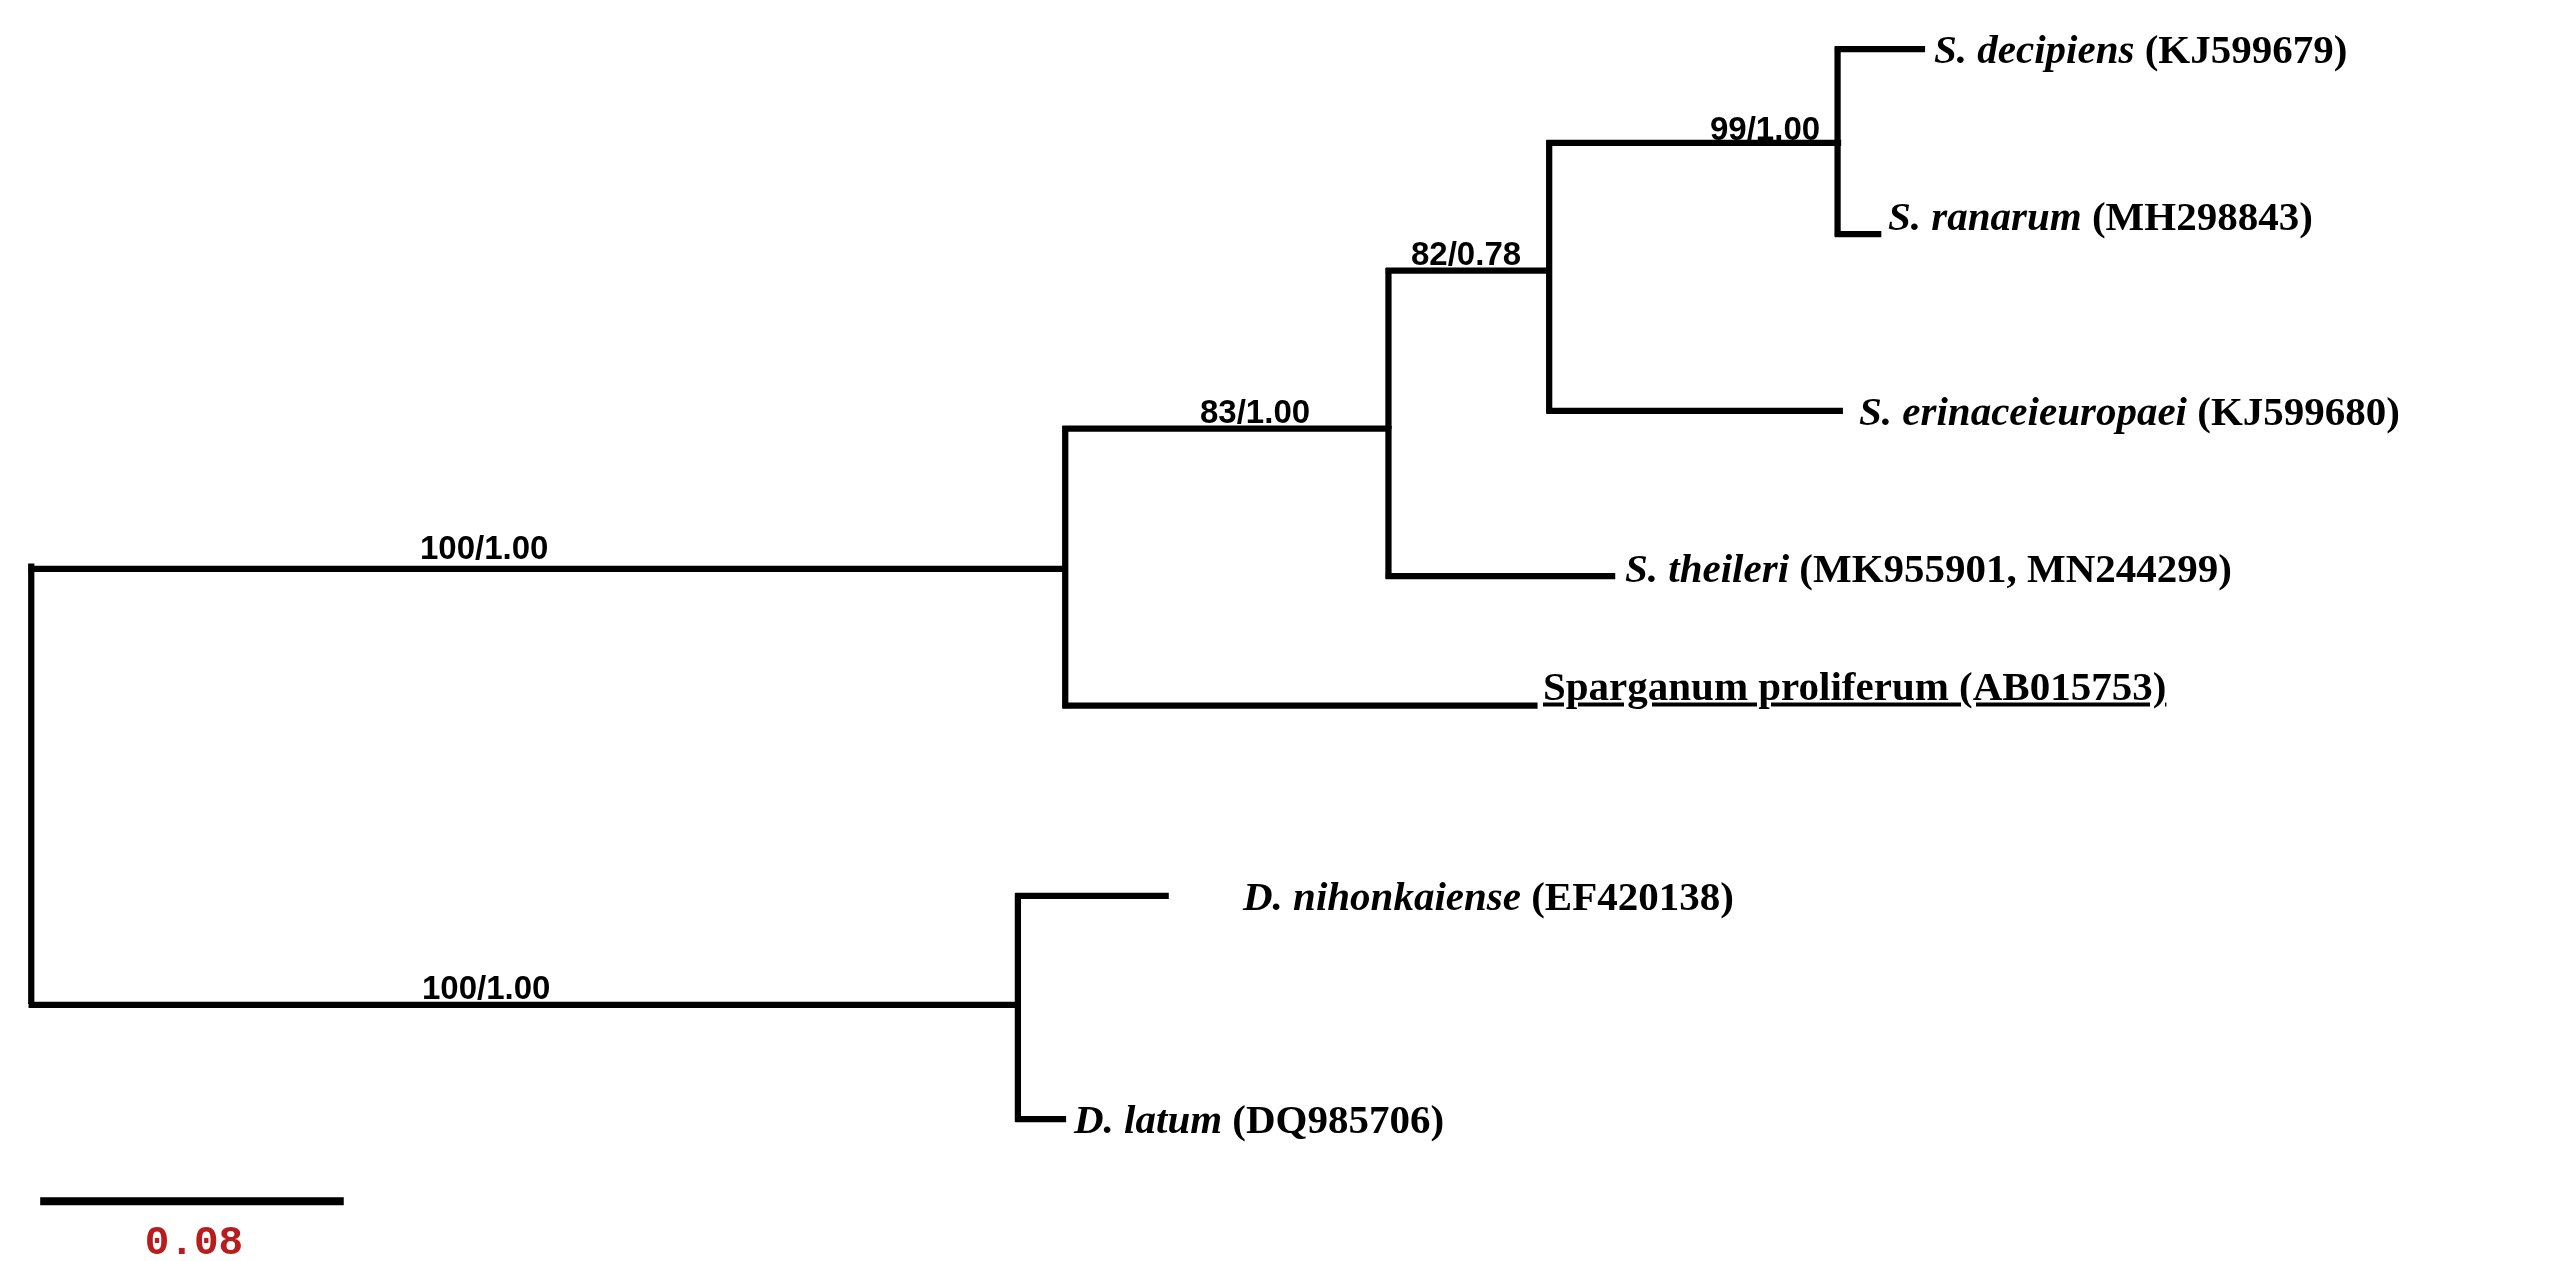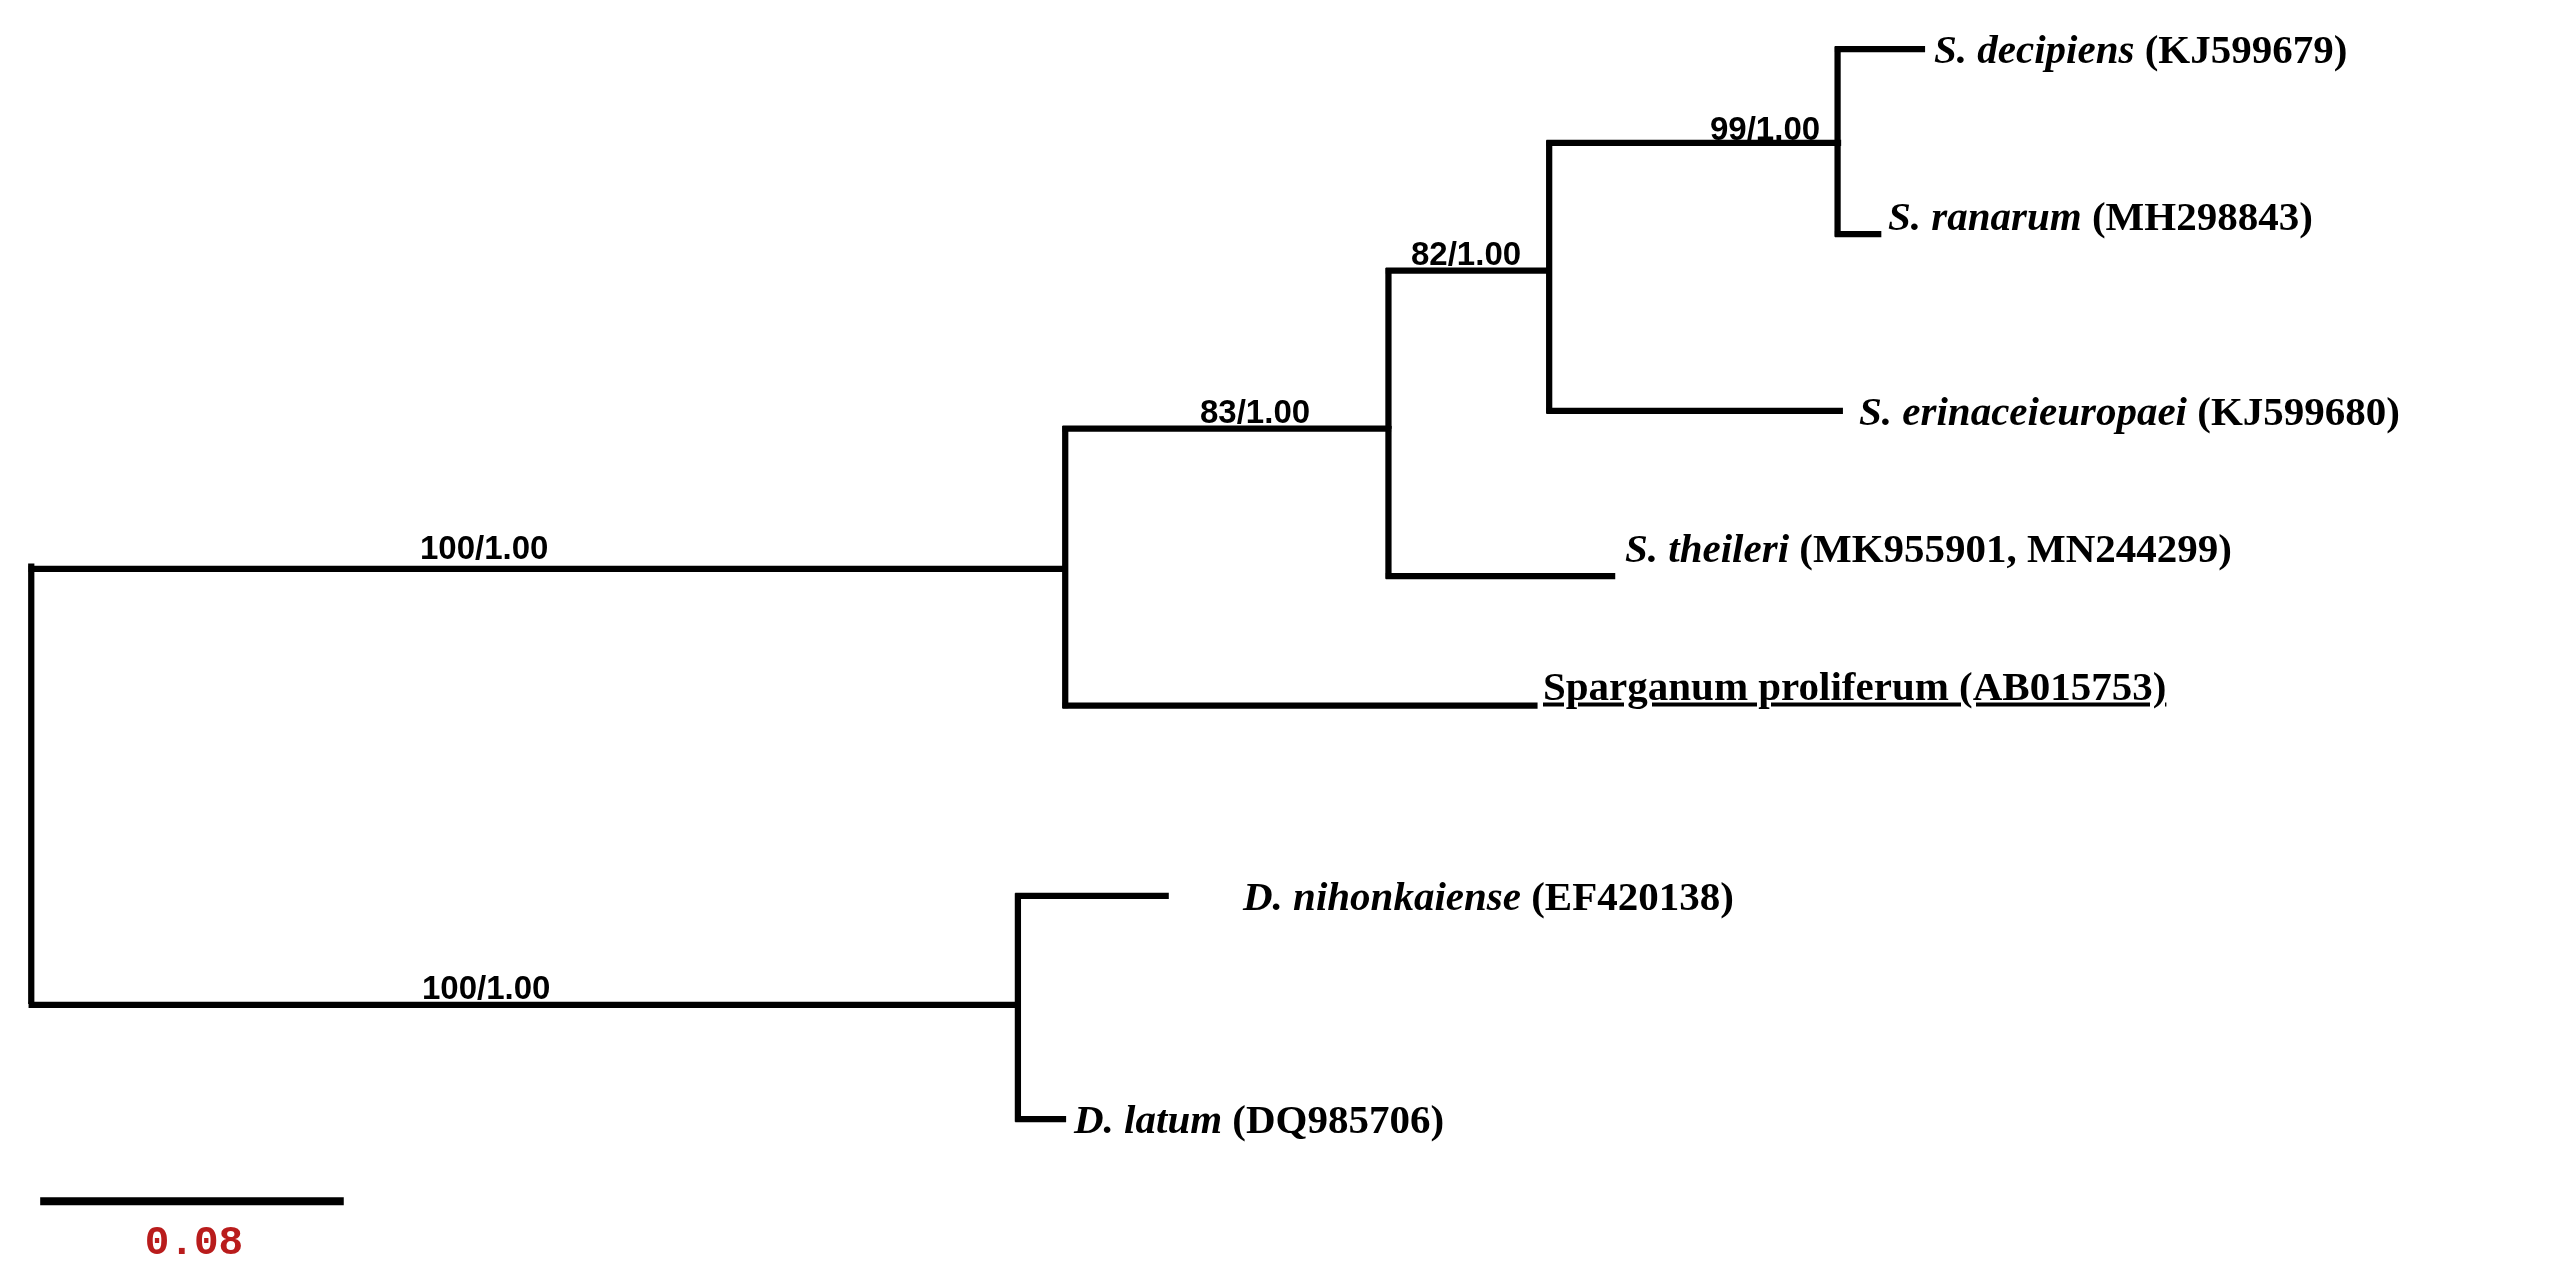--- a/index.html
+++ b/index.html
@@ -85,28 +85,28 @@
       </g>
     <g id="scale-group" stroke="#000000" stroke-width="9" stroke-linecap="butt" fill="none">
         <line x1="45" y1="1345" x2="385" y2="1345"></line>
       </g>
   </svg>
 
   <div id="tip-labels">
       <div class="tip-label" style="left: 1934px; top: 49px; transform: translateY(-50%);"><span class="sp">S. decipiens</span><span class="acc"> (KJ599679)</span></div>
       <div class="tip-label" style="left: 1888px; top: 216px; transform: translateY(-50%);"><span class="sp">S. ranarum</span><span class="acc"> (MH298843)</span></div>
       <div class="tip-label" style="left: 1859px; top: 411px; transform: translateY(-50%);"><span class="sp">S. erinaceieuropaei</span><span class="acc"> (KJ599680)</span></div>
-      <div class="tip-label" style="left: 1625px; top: 548px; transform: translateY(-50%);"><span class="sp">S. theileri</span><span class="acc"> (MK955901, MN244299)</span></div>
+      <div class="tip-label" style="left: 1625px; top: 568px; transform: translateY(-50%);"><span class="sp">S. theileri</span><span class="acc"> (MK955901, MN244299)</span></div>
       <div class="tip-label" style="left: 1543px; top: 686px; transform: translateY(-50%); text-decoration: underline;"><span class="acc">Sparganum proliferum (AB015753)</span></div>
       <div class="tip-label" style="left: 1243px; top: 896px; transform: translateY(-50%);"><span class="sp">D. nihonkaiense</span><span class="acc"> (EF420138)</span></div>
       <div class="tip-label" style="left: 1074px; top: 1119px; transform: translateY(-50%); text-align: center;"><span class="sp">D. latum</span><span class="acc"> (DQ985706)</span></div>
     </div>
   <div id="support-labels">
       <div class="support-label" style="left: 1710px; top: 128px; transform: translateY(-50%);">99/1.00</div>
-      <div class="support-label" style="left: 1411px; top: 253px; transform: translateY(-50%);">82/1.00</div>
+      <div class="support-label" style="left: 1411px; top: 253px; transform: translateY(-50%);">82/0.78</div>
       <div class="support-label" style="left: 1200px; top: 411px; transform: translateY(-50%);">83/1.00</div>
       <div class="support-label" style="left: 420px; top: 547px; transform: translateY(-50%);">100/1.00</div>
       <div class="support-label" style="left: 422px; top: 987px; transform: translateY(-50%);">100/1.00</div>
     </div>
 
   <div class="scale-label" id="scale-label" style="left: 194px; top: 1243px; transform: translate(-50%, -50%);">0.08</div>
 
 </div>
 
 

